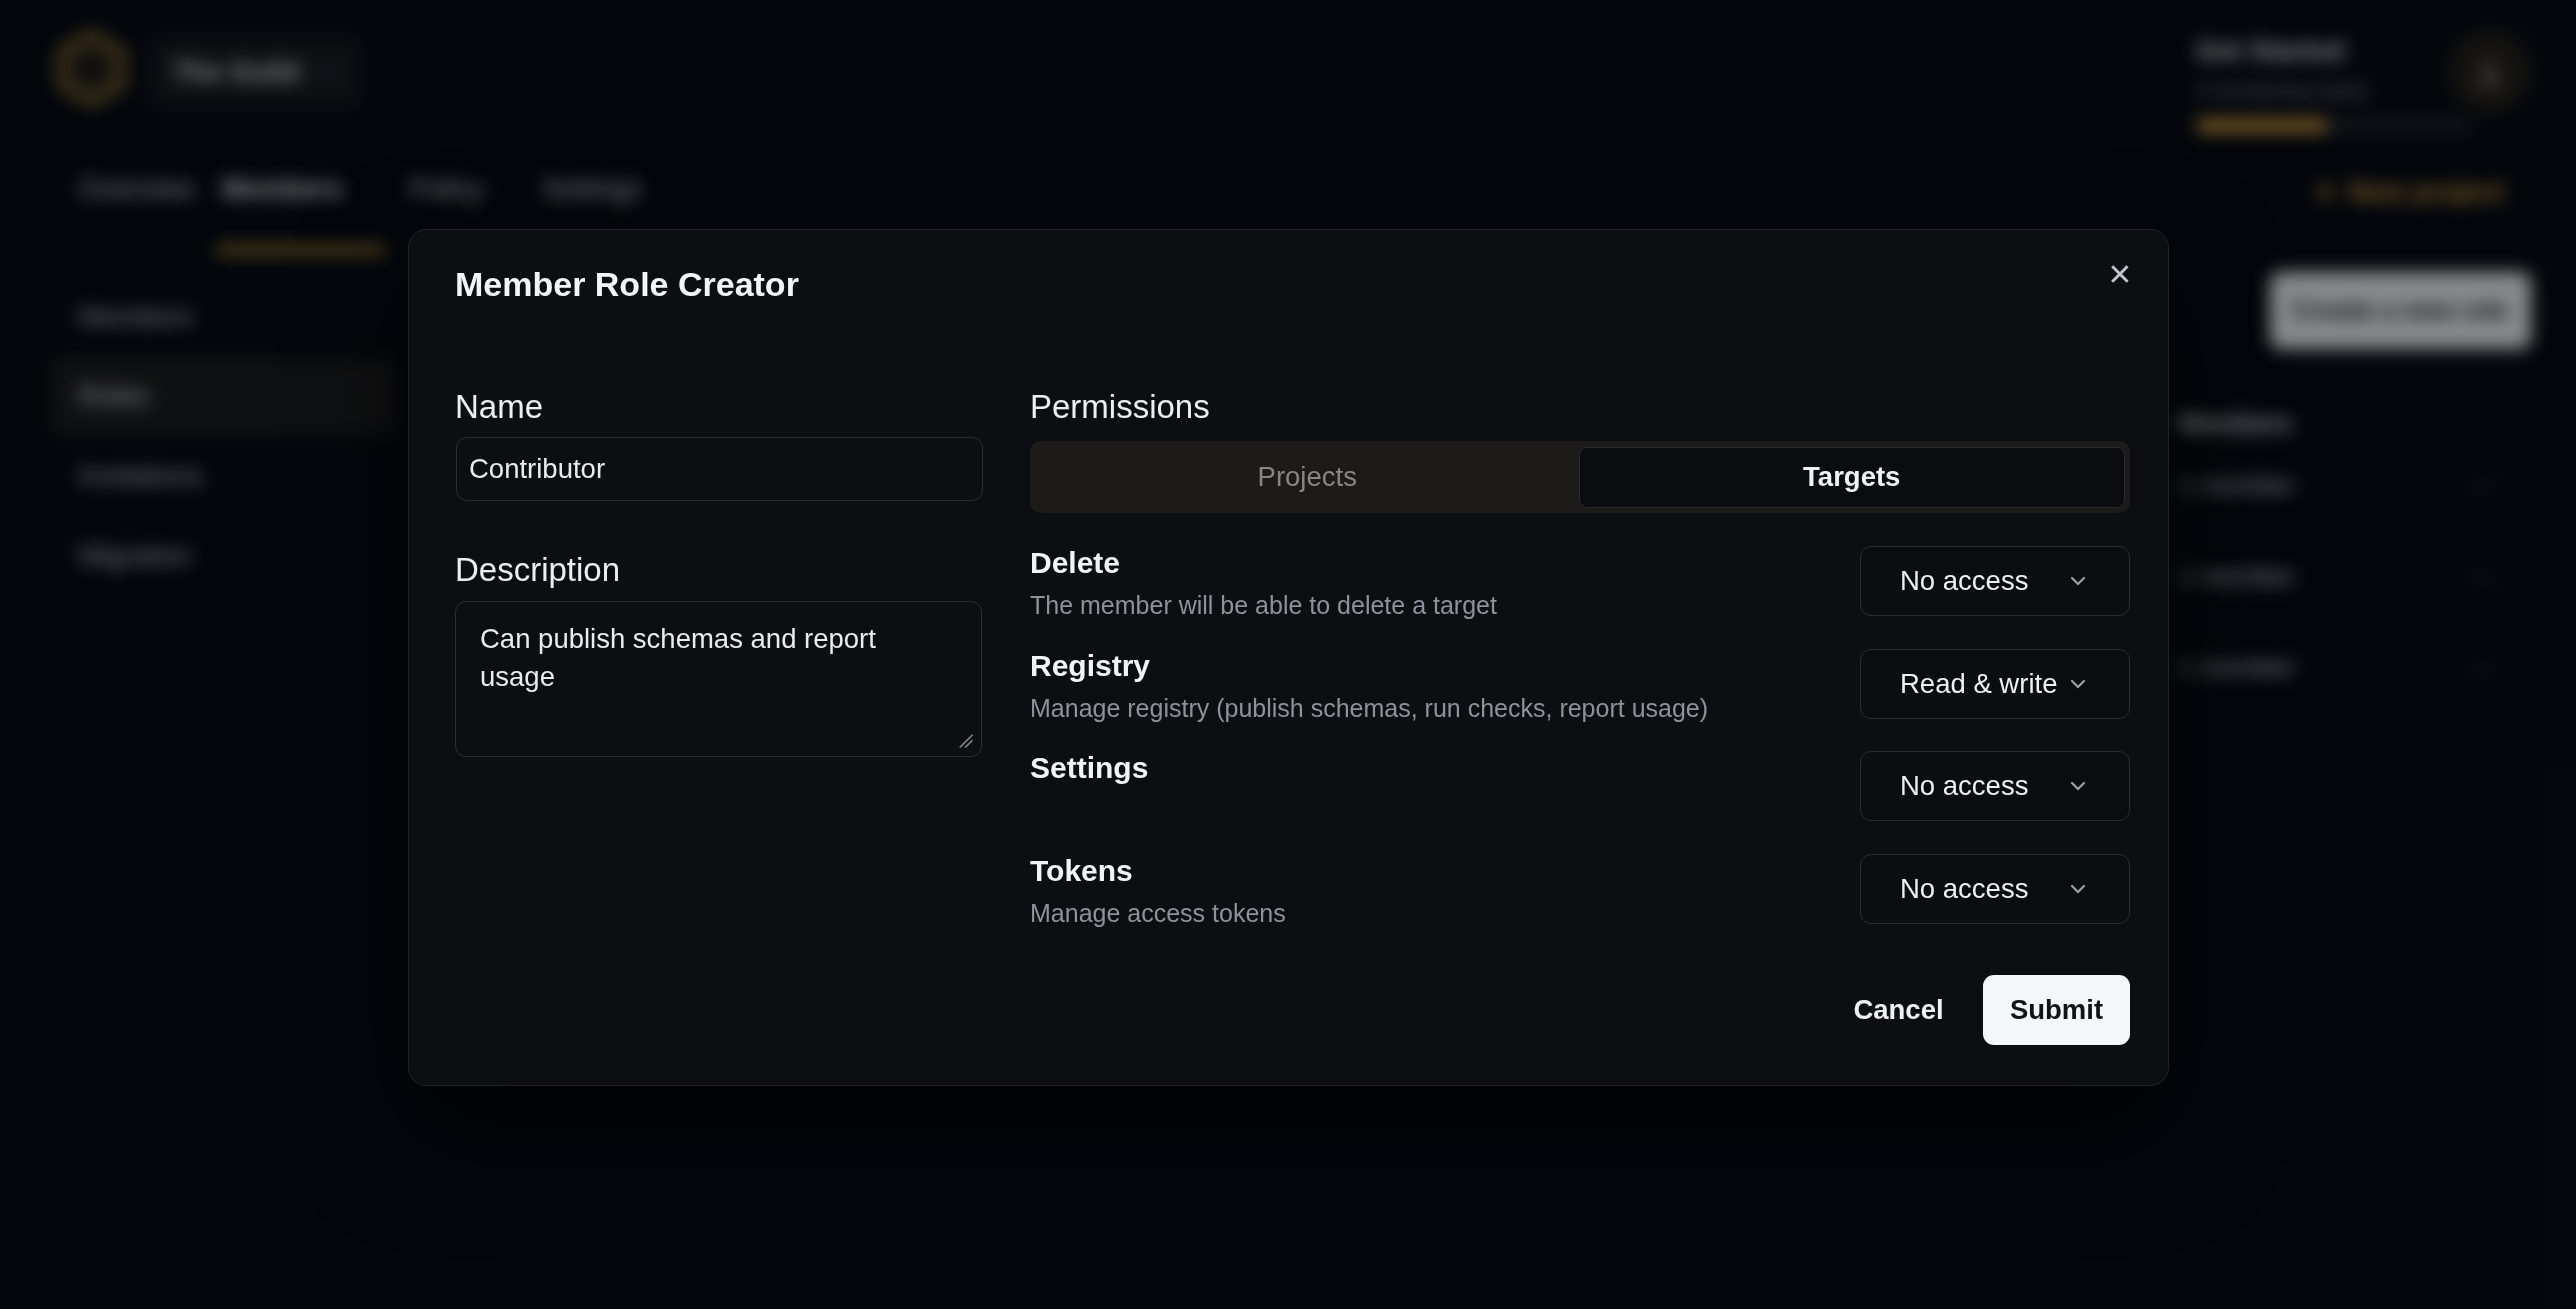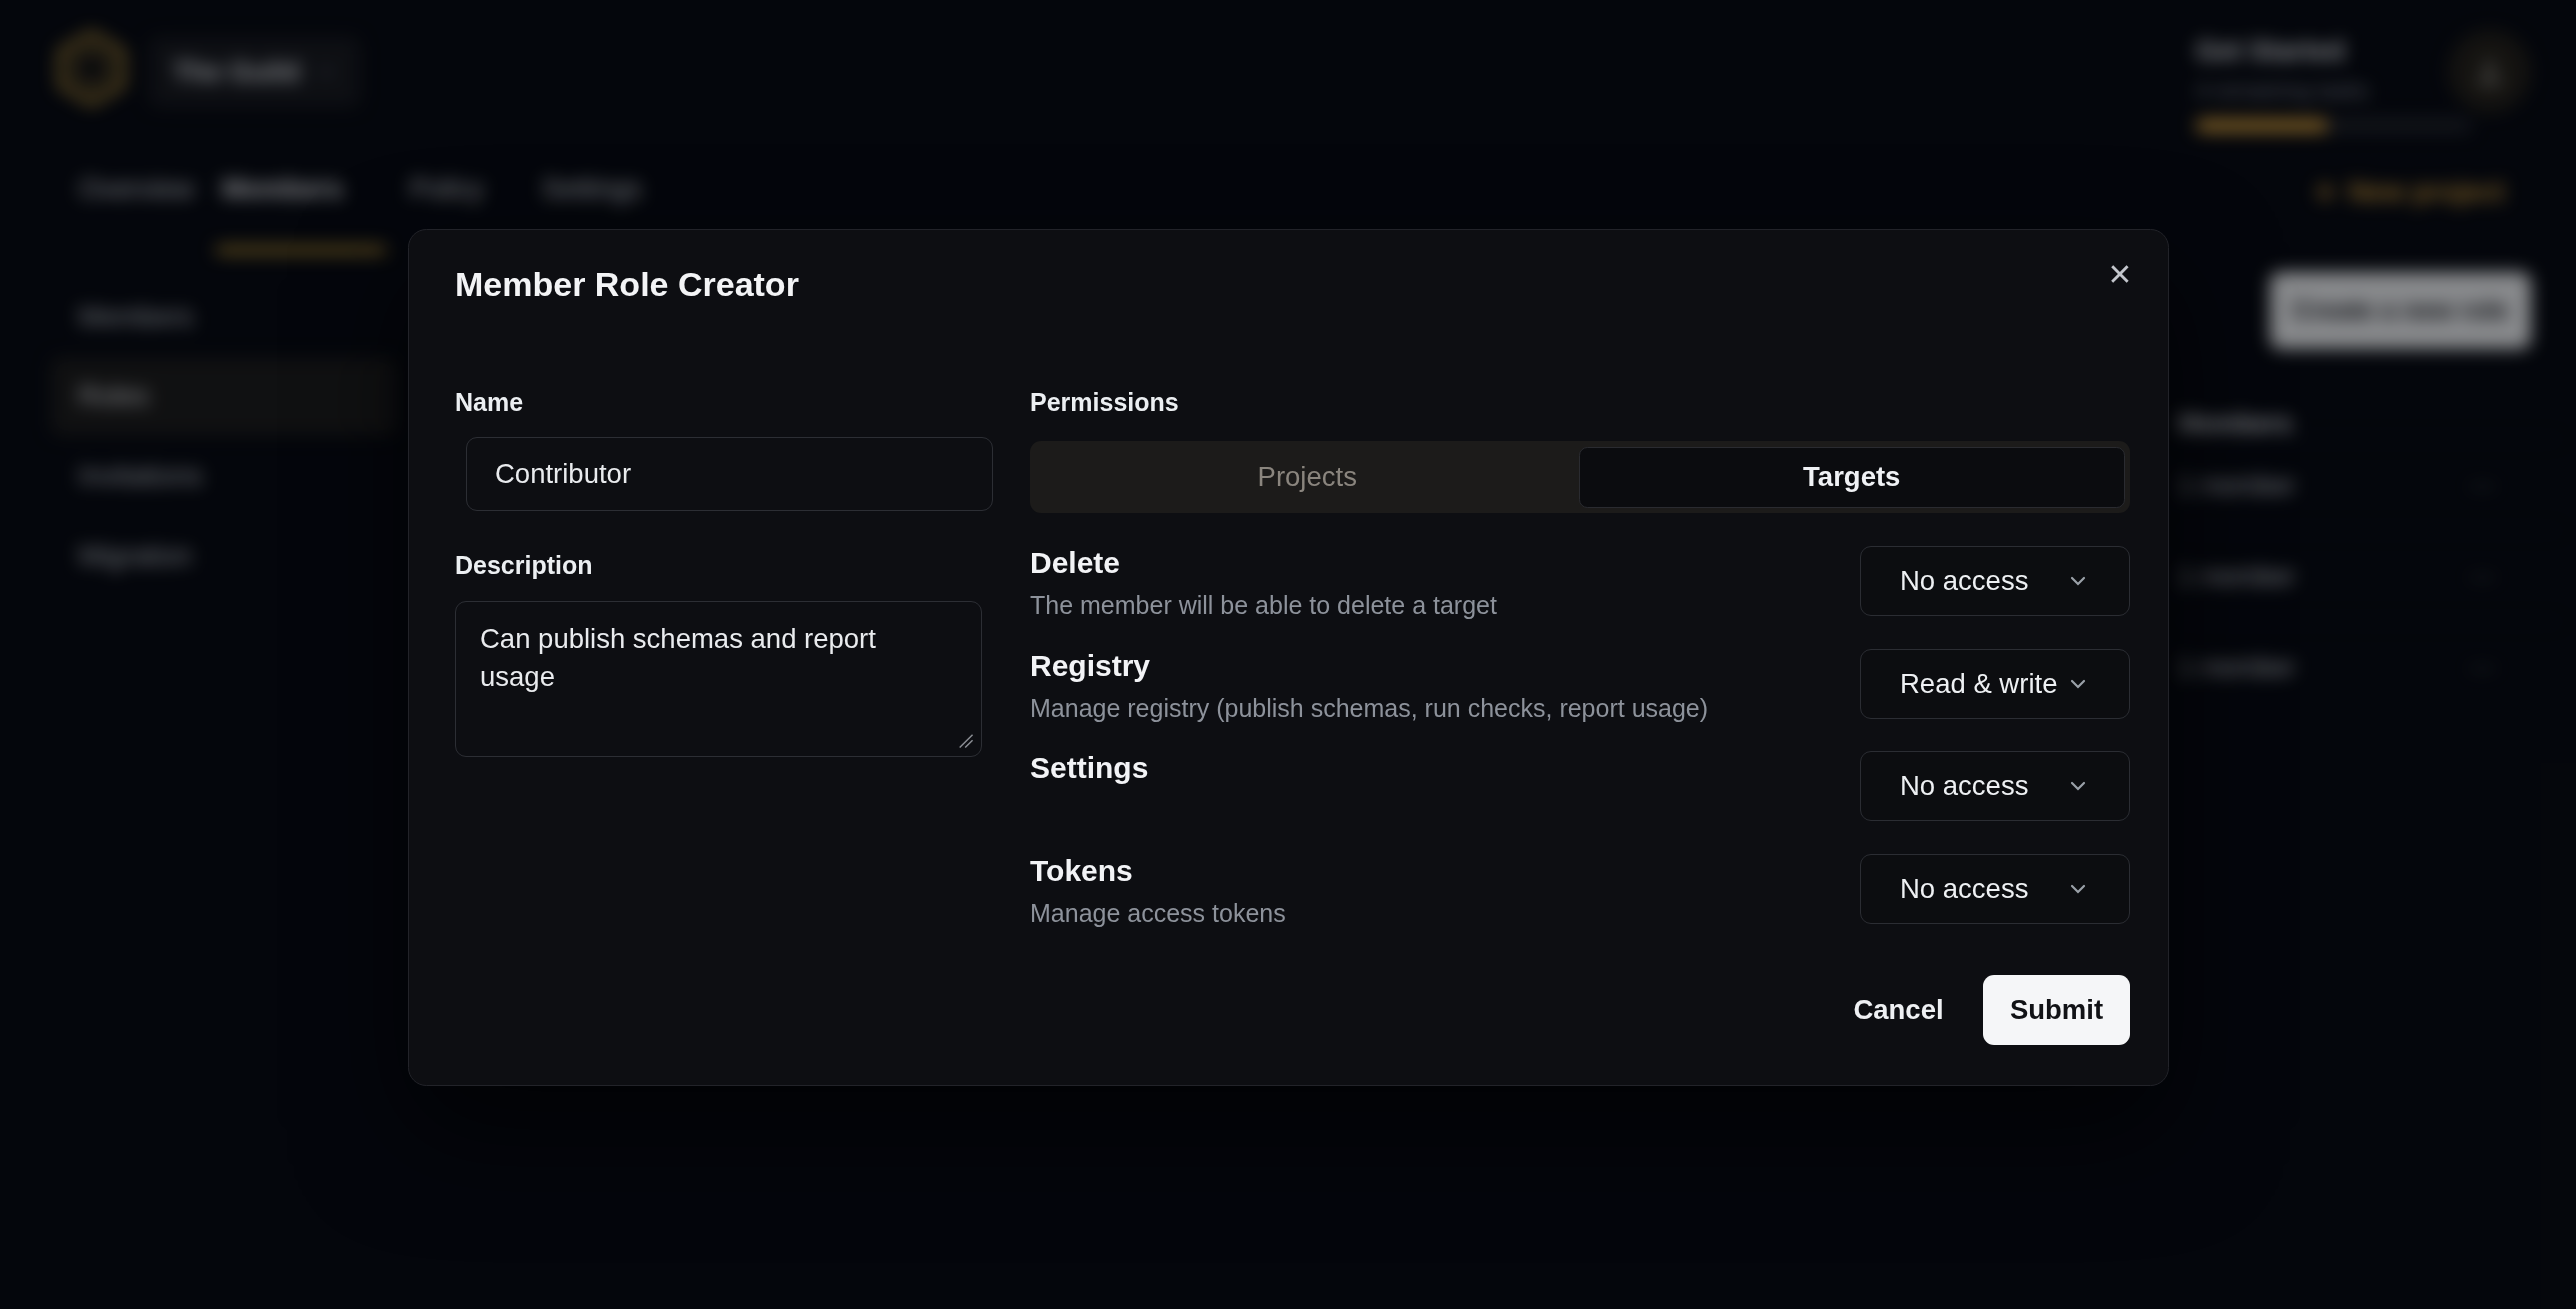--- a/index.html
+++ b/index.html
@@ -49,27 +49,27 @@
 
   
   .modal{position:absolute;left:408px;top:229px;width:1761px;height:857px;background:#0d0e12;
          border:1.8px solid #222329;border-radius:18.4px;box-sizing:border-box;
          box-shadow:0 46px 110px rgba(0,0,0,0.65);}
   .modal-close{position:absolute;top:20px;right:24px;width:48px;height:48px;display:flex;align-items:center;
                justify-content:center;color:#c3c6cc;font-size:39px;cursor:pointer;}
   .modal-title{position:absolute;left:46px;top:35px;font-size:34px;font-weight:700;color:#f3f4f6;}
   .modal-sub{position:absolute;left:46px;top:88px;font-size:27px;color:#8e939c;}
 
-  .field-label{position:absolute;font-size:25px;font-weight:700;color:#eceff2;}
+  .field-label{position:absolute;font-size:33px;font-weight:400;color:#eceff2;}
   .name-label{left:46px;top:158px;}
   .perm-label{left:621px;top:158px;}
   .desc-label{left:46px;top:321px;}
 
-  .name-input{position:absolute;left:57px;top:207px;width:527px;height:74px;background:transparent;
-              border:1.8px solid #2c2e34;border-radius:11px;color:#e9ebee;font-size:27.5px;padding:0 28px;
+  .name-input{position:absolute;left:47px;top:207px;width:527px;height:64px;background:transparent;
+              border:1.8px solid #2c2e34;border-radius:11px;color:#e9ebee;font-size:27.5px;padding:0 12px;
               box-sizing:border-box;outline:none;font-family:inherit;}
   .desc-wrap{position:absolute;left:46px;top:371px;width:527px;height:156px;}
   .desc-input{width:100%;height:100%;background:transparent;border:1.8px solid #2c2e34;border-radius:11px;
               color:#e9ebee;font-size:27.5px;padding:18.4px 24px;box-sizing:border-box;resize:none;outline:none;
               font-family:inherit;line-height:1.35;}
   .resize-handle{position:absolute;right:7.3px;bottom:7.3px;color:#8b8e94;}
 
   .perm-tabs{position:absolute;left:621px;top:211px;width:1100px;height:72px;background:#1c1b1a;
              border-radius:11px;display:flex;padding:5.5px;box-sizing:border-box;}
   .perm-tab{flex:1;display:flex;align-items:center;justify-content:center;font-size:27.5px;color:#8a857e;border-radius:8.3px;}

